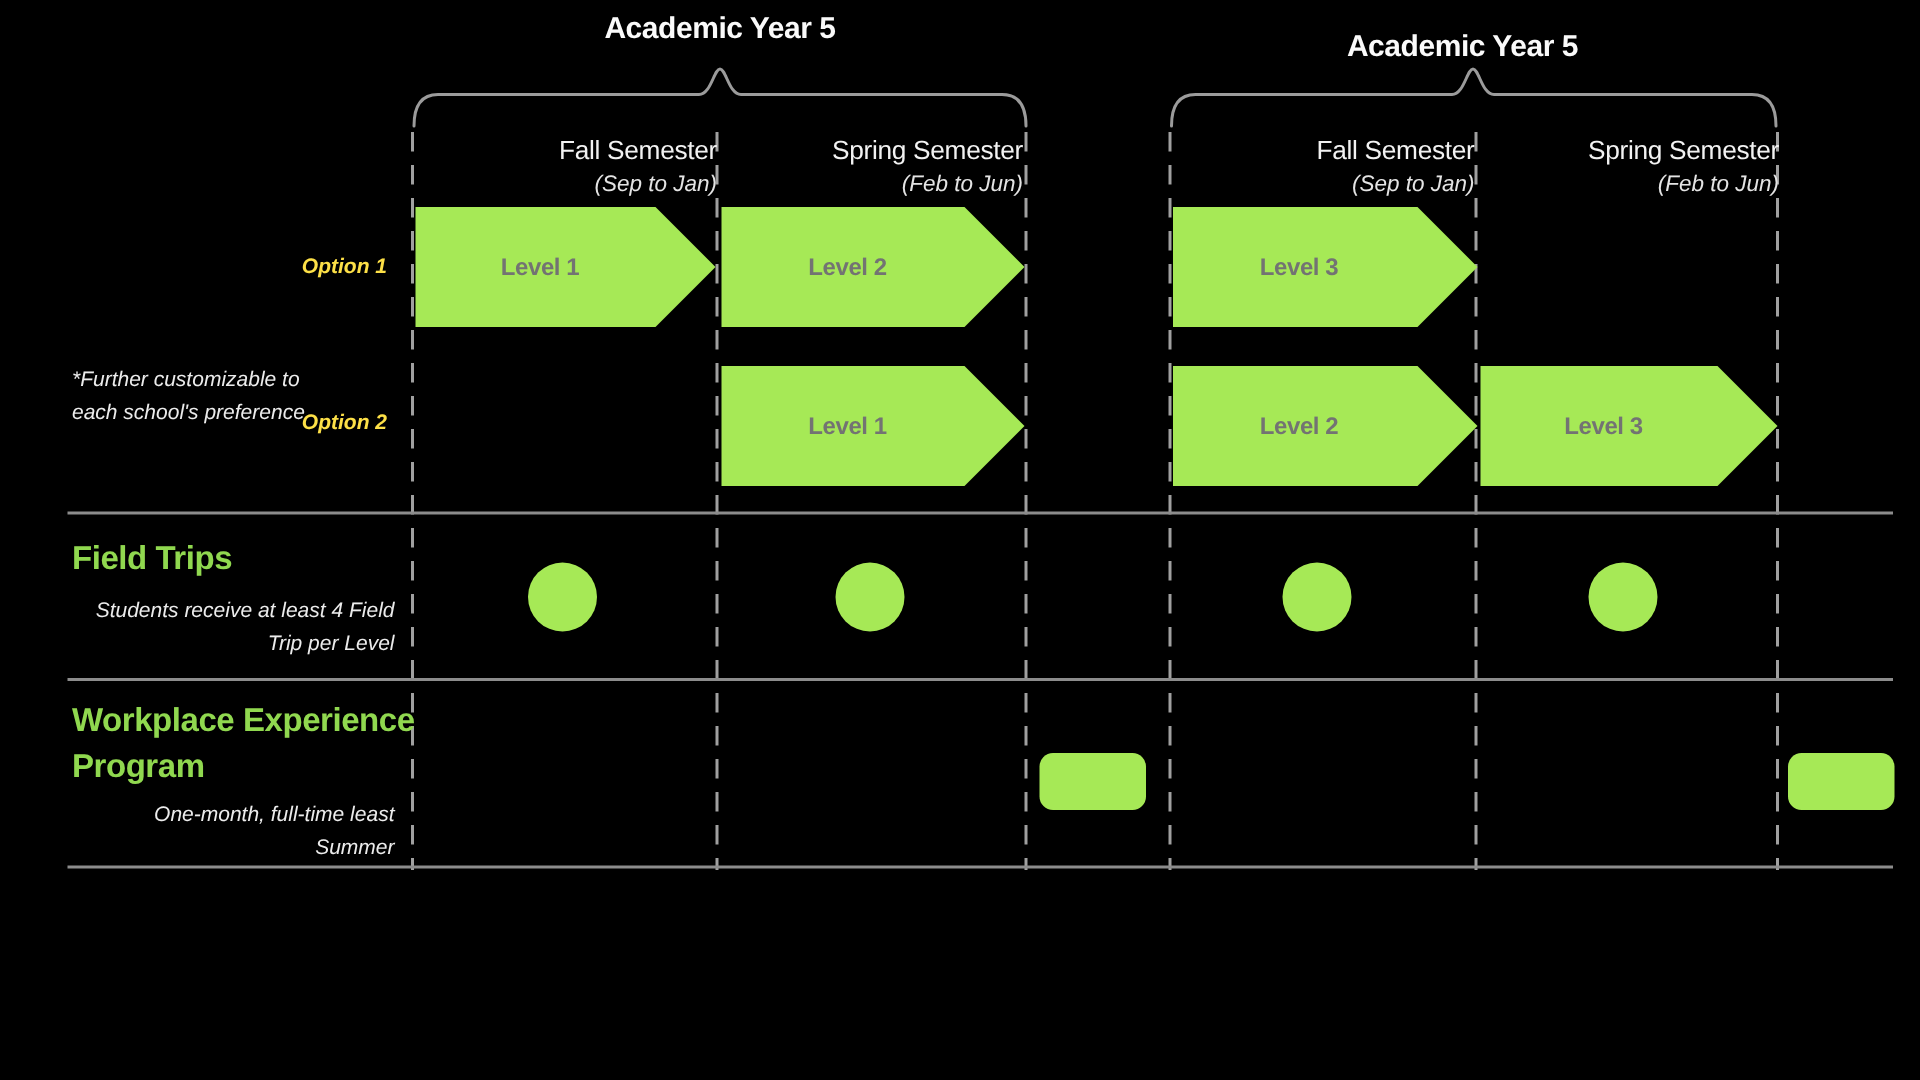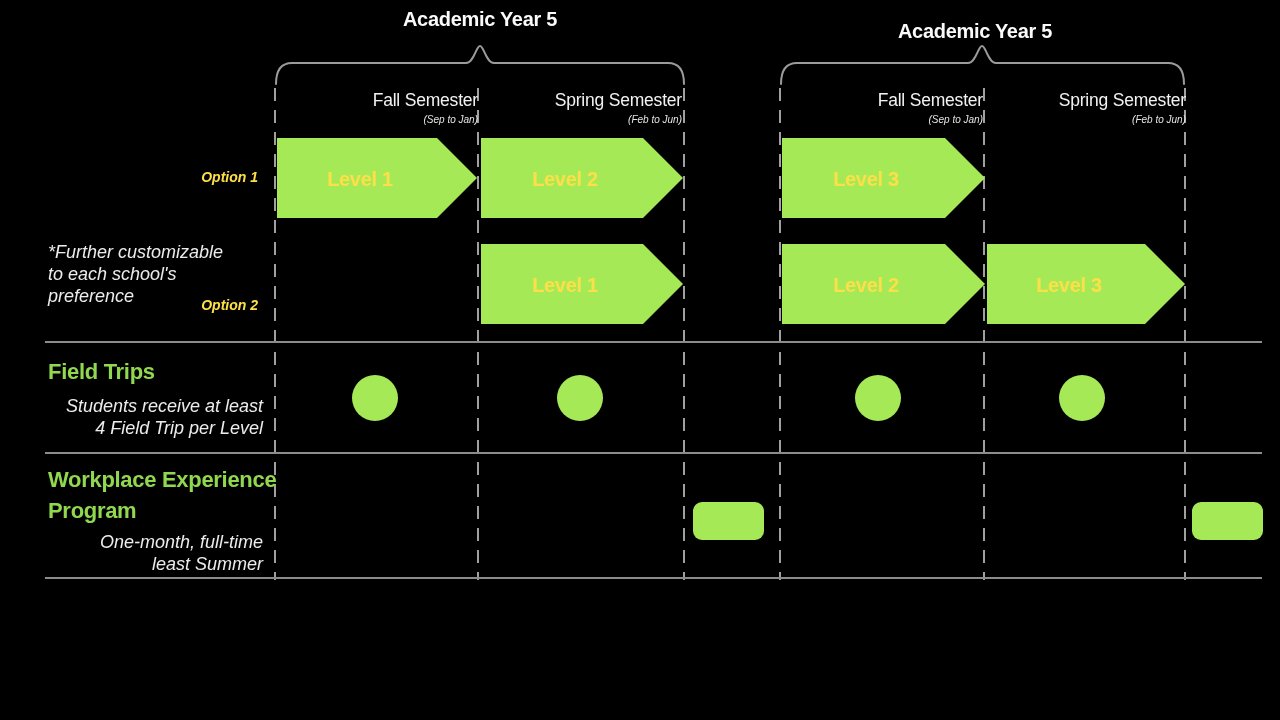--- a/index.html
+++ b/index.html
@@ -8,30 +8,30 @@
     overflow:hidden; font-family:"Liberation Sans", sans-serif;
   }
   .stage svg { position:absolute; left:0; top:0; }
   .txt { position:absolute; color:#F2F2F2; }
   .year-title {
     width:300px; text-align:center; font-size:20px; font-weight:700;
     letter-spacing:-0.3px; color:#FAFAFA;
   }
   .sem-head { width:202px; text-align:right; top:90px; }
   .sem-name { display:block; font-size:17.5px; font-weight:400; color:#F2F2F2; letter-spacing:-0.2px; }
-  .sem-range { display:block; font-size:10px; font-style:italic; color:#E4E4E4; margin-top:3px; }
+  .sem-range { display:block; font-size:15px; font-style:italic; color:#E4E4E4; margin-top:3px; }
   .green-title {
     font-size:22px; font-weight:700; color:#90D84F; line-height:31px; letter-spacing:-0.3px;
   }
-  .note { font-size:18px; font-style:italic; color:#ECECEC; line-height:22px; }
+  .note { font-size:14px; font-style:italic; color:#ECECEC; line-height:22px; }
   .right { text-align:right; }
   .option-label { font-size:14px; font-weight:700; font-style:italic; color:#fde047; width:110px; text-align:right; }
   .lvl {
     position:absolute; transform:translate(-50%,-50%);
-    font-size:20px; font-weight:700; color:#fde047; letter-spacing:-0.3px; white-space:nowrap;
+    font-size:16px; font-weight:700; color:#737373; letter-spacing:-0.3px; white-space:nowrap;
   }
 </style>
 </head>
 <body>
 
 <div class="stage">
 
   <svg width="1280" height="720" viewBox="0 0 1280 720">
 
     <g stroke="#A0A0A0" stroke-width="2" stroke-dasharray="13 9">
@@ -88,21 +88,21 @@
     <span class="sem-name">Fall Semester</span>
     <span class="sem-range">(Sep to Jan)</span>
   </div>
   <div class="txt sem-head" style="left:984px;">
     <span class="sem-name">Spring Semester</span>
     <span class="sem-range">(Feb to Jun)</span>
   </div>
 
   <div class="txt note" style="left:48px; top:241px; width:185px;">*Further customizable to each school's preference</div>
   <div class="txt option-label" style="left:148px; top:169px;">Option 1</div>
-  <div class="txt option-label" style="left:148px; top:273px;margin-top:24px;">Option 2</div>
+  <div class="txt option-label" style="left:148px; top:273px;">Option 2</div>
 
   <div class="txt green-title" style="left:48px; top:356px;">Field Trips</div>
   <div class="txt note right" style="left:58px; top:395px; width:205px;">Students receive at least 4 Field Trip per Level</div>
 
   <div class="txt green-title" style="left:48px; top:464px; width:245px;">Workplace Experience Program</div>
   <div class="txt note right" style="left:88px; top:531px; width:175px;">One-month, full-time least Summer</div>
 
   <div class="lvl" style="left:360px;  top:179px;">Level 1</div>
   <div class="lvl" style="left:565px;  top:179px;">Level 2</div>
   <div class="lvl" style="left:866px;  top:179px;">Level 3</div>

